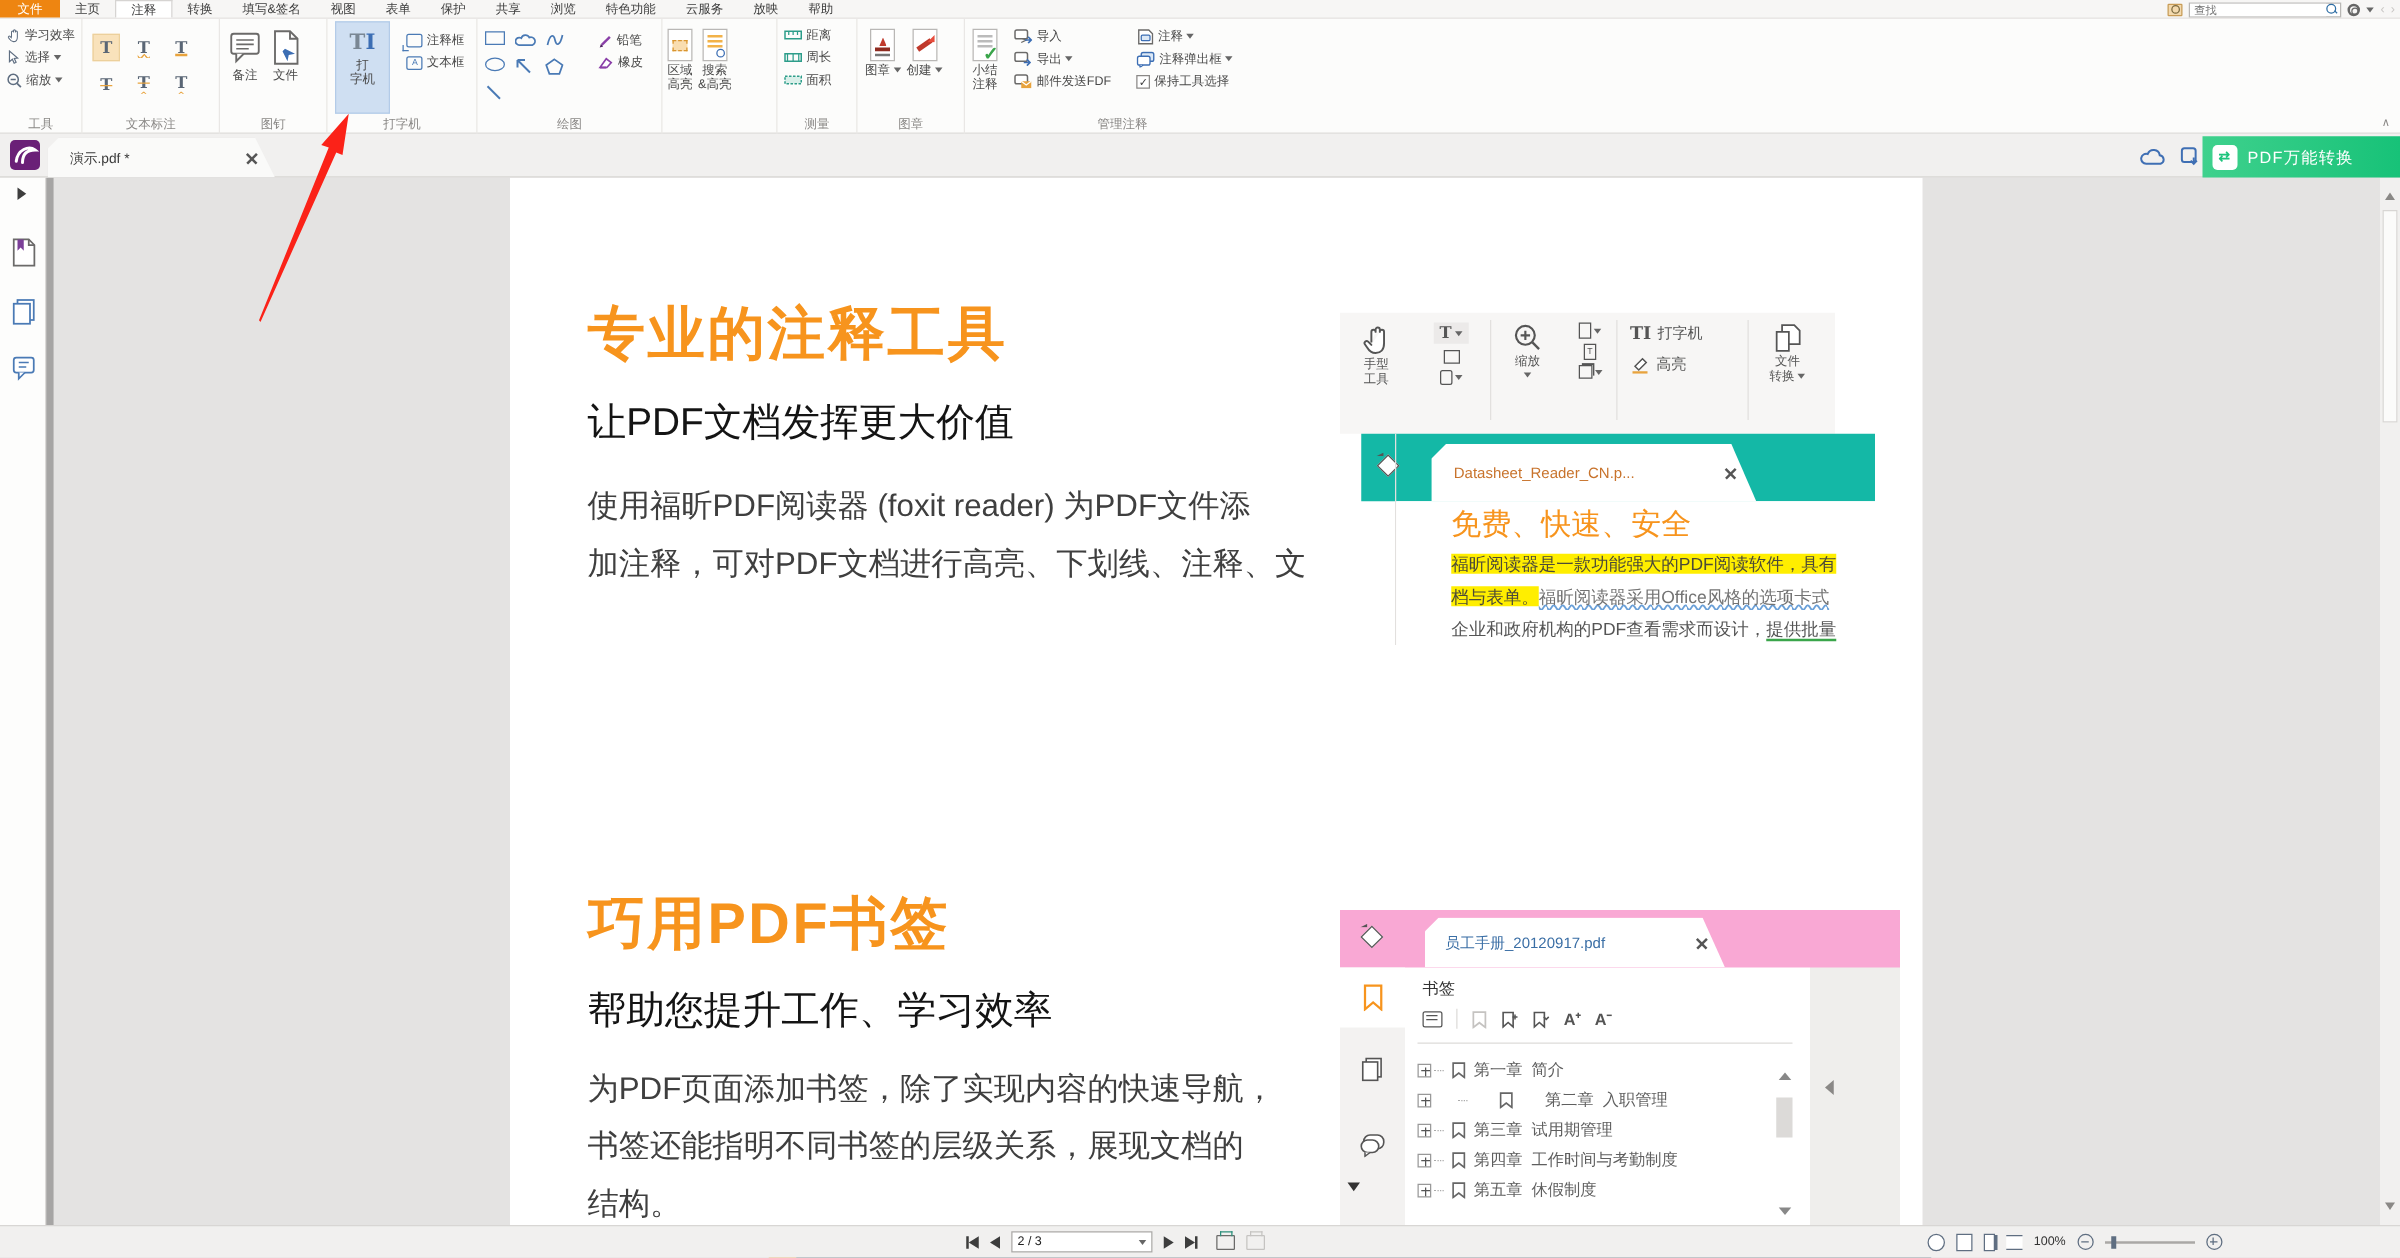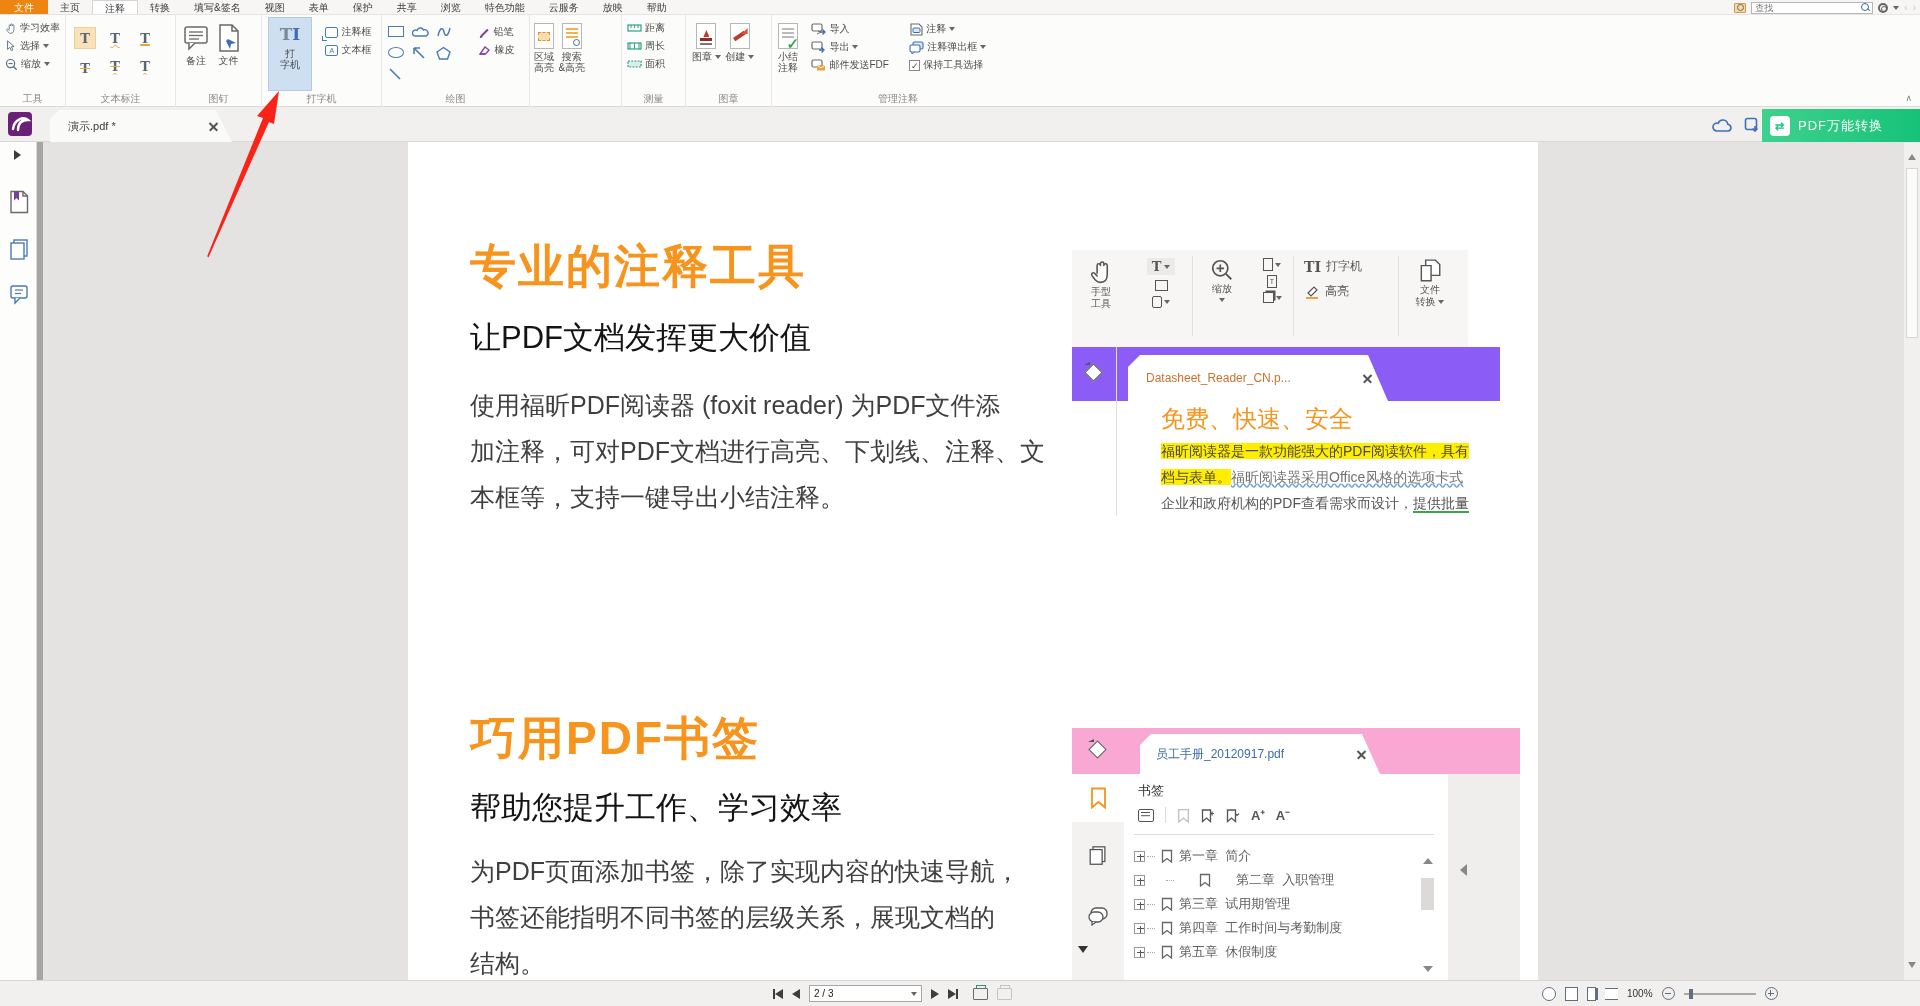--- a/index.html
+++ b/index.html
@@ -51,21 +51,21 @@
   .pagemini { width:20px; height:26px; background:#fff; border:1px solid #b9b7b5; position:relative; }
   .mini-ic { width:13px; height:11px; border:1.2px solid #4a7ab5; border-radius:2px; position:relative; flex:none; }
   .chk { width:11px; height:11px; border:1px solid #8a8886; background:#fff; color:#444; font-size:9px;
     line-height:10px; text-align:center; flex:none; }
   #ribbon-collapse { position:absolute; right:8px; bottom:3px; color:#8a8886; font-size:9px; }
 
   
   #tabbar { position:absolute; left:0; top:107px; width:1920px; height:35px; background:#f1f0ef;
     border-bottom:1px solid #d8d6d4; z-index:3; }
   #foxit-logo { position:absolute; left:8px; top:5px; width:24px; height:24px; background:#6a2077; border-radius:4px; }
-  #doctab { position:absolute; left:50px; top:3px; width:182px; height:32px; background:#fafaf9;
+  #doctab { position:absolute; left:38px; top:3px; width:182px; height:32px; background:#fafaf9;
     clip-path:polygon(0 100%, 0 9px, 9px 0, calc(100% - 16px) 0, 100% 100%);
     filter:drop-shadow(0 0 1px #c2c0be); font-size:11px; color:#3a3a3a; display:flex; align-items:center; padding:0 14px 0 18px; }
   .x { position:relative; width:9px; height:9px; display:inline-block; }
   .x::before,.x::after { content:""; position:absolute; left:-1px; top:4px; width:11px; height:1.6px; background:#555; }
   .x::before { transform:rotate(45deg); } .x::after { transform:rotate(-45deg); }
   #convert-btn { position:absolute; left:1762px; top:2px; width:158px; height:33px;
     background:linear-gradient(90deg,#3fd18d,#17c278); color:#fff; display:flex; align-items:center; gap:8px;
     font-size:13px; letter-spacing:1px; padding-left:8px; }
   #convert-ic { width:20px; height:20px; background:#fff; border-radius:4px; color:#1ec47d; font-size:11px;
     font-weight:bold; text-align:center; line-height:20px; }
@@ -84,21 +84,21 @@
   #pdfpage { position:absolute; left:365px; top:0; width:1130px; height:838px; background:#fff; }
   .h1 { position:absolute; left:62px; font-size:46px; line-height:52px; font-weight:bold; color:#f7941d; letter-spacing:2px; white-space:nowrap; }
   .h2 { position:absolute; left:62px; font-size:31px; line-height:36px; color:#141414; white-space:nowrap; }
   .bodyl { position:absolute; left:62px; font-size:25px; line-height:46px; color:#3f3f3f; white-space:nowrap; }
 
   
   #embed1 { position:absolute; left:664px; top:108px; width:428px; height:266px; background:#fff; overflow:hidden; }
   #e1-toolbar { position:absolute; left:0; top:0; width:396px; height:97px; background:#f7f6f5; display:flex; }
   .e1col { padding-top:8px; display:flex; flex-direction:column; align-items:center; font-size:10px; color:#555; }
   .e1sep { width:1px; background:#e2e0de; height:80px; margin-top:6px; }
-  #e1-tabrow { position:absolute; left:0; top:97px; width:428px; height:54px; background:#8b5cf6; }
+  #e1-tabrow { position:absolute; left:17px; top:97px; width:428px; height:54px; background:#14b8a6; }
   #e1-vline { position:absolute; left:44px; top:97px; width:1px; height:169px; background:#e2e0de; }
   #e1-tab { position:absolute; left:56px; top:8px; width:260px; height:46px; background:#fff;
     clip-path:polygon(0 100%, 0 12px, 12px 0, calc(100% - 20px) 0, 100% 100%);
     display:flex; align-items:center; font-size:12px; color:#c8732c; padding:0 16px 0 18px; }
   #e1-content { position:absolute; left:45px; top:151px; width:383px; height:115px; background:#fff; overflow:hidden; }
   .yhl { background:#ffee00; color:#4c4a38; }
   .squig { text-decoration:underline wavy #6aa0d8; color:#737373; }
   .gund { border-bottom:2px solid #3aa54a; color:#555; }
   .e1line { position:absolute; left:44px; font-size:14px; white-space:nowrap; color:#555; }
 
@@ -524,21 +524,20 @@
   </div>
   <div id="dockstrip"></div>
 
   <div id="docarea">
     <div id="pdfpage">
 
       <div class="h1" style="top:98px;">专业的注释工具</div>
       <div class="h2" style="top:178px;">让PDF文档发挥更大价值</div>
       <div class="bodyl" style="top:240px;">使用福昕PDF阅读器 (foxit reader) 为PDF文件添</div>
       <div class="bodyl" style="top:286px;">加注释，可对PDF文档进行高亮、下划线、注释、文</div>
-      <div class="bodyl" style="top:332px;">本框等，支持一键导出小结注释。</div>
 
       <div id="embed1">
         <div id="e1-toolbar">
           <div class="e1col" style="width:58px;">
             <svg class="ic" width="26" height="28" viewBox="0 0 20 20">
               <path d="M7 11 V5 a1.3 1.3 0 0 1 2.6 0 M9.6 5 V3.6 a1.3 1.3 0 0 1 2.6 0 V5 M12.2 5 a1.3 1.3 0 0 1 2.6 0 v7 c0 4-2.2 6-5.2 6 c-2.4 0-3.8-1-5.2-3.4 L3 12.6 c-.8-1.3.9-2.7 2-1.6 l2 2" fill="#fff" stroke="#555" stroke-width="1.2" stroke-linecap="round" stroke-linejoin="round"></path>
             </svg>
             <span style="line-height:12px; text-align:center;">
                 <span style="display:block;">手型</span>
                 <span style="display:block;">工具</span>

